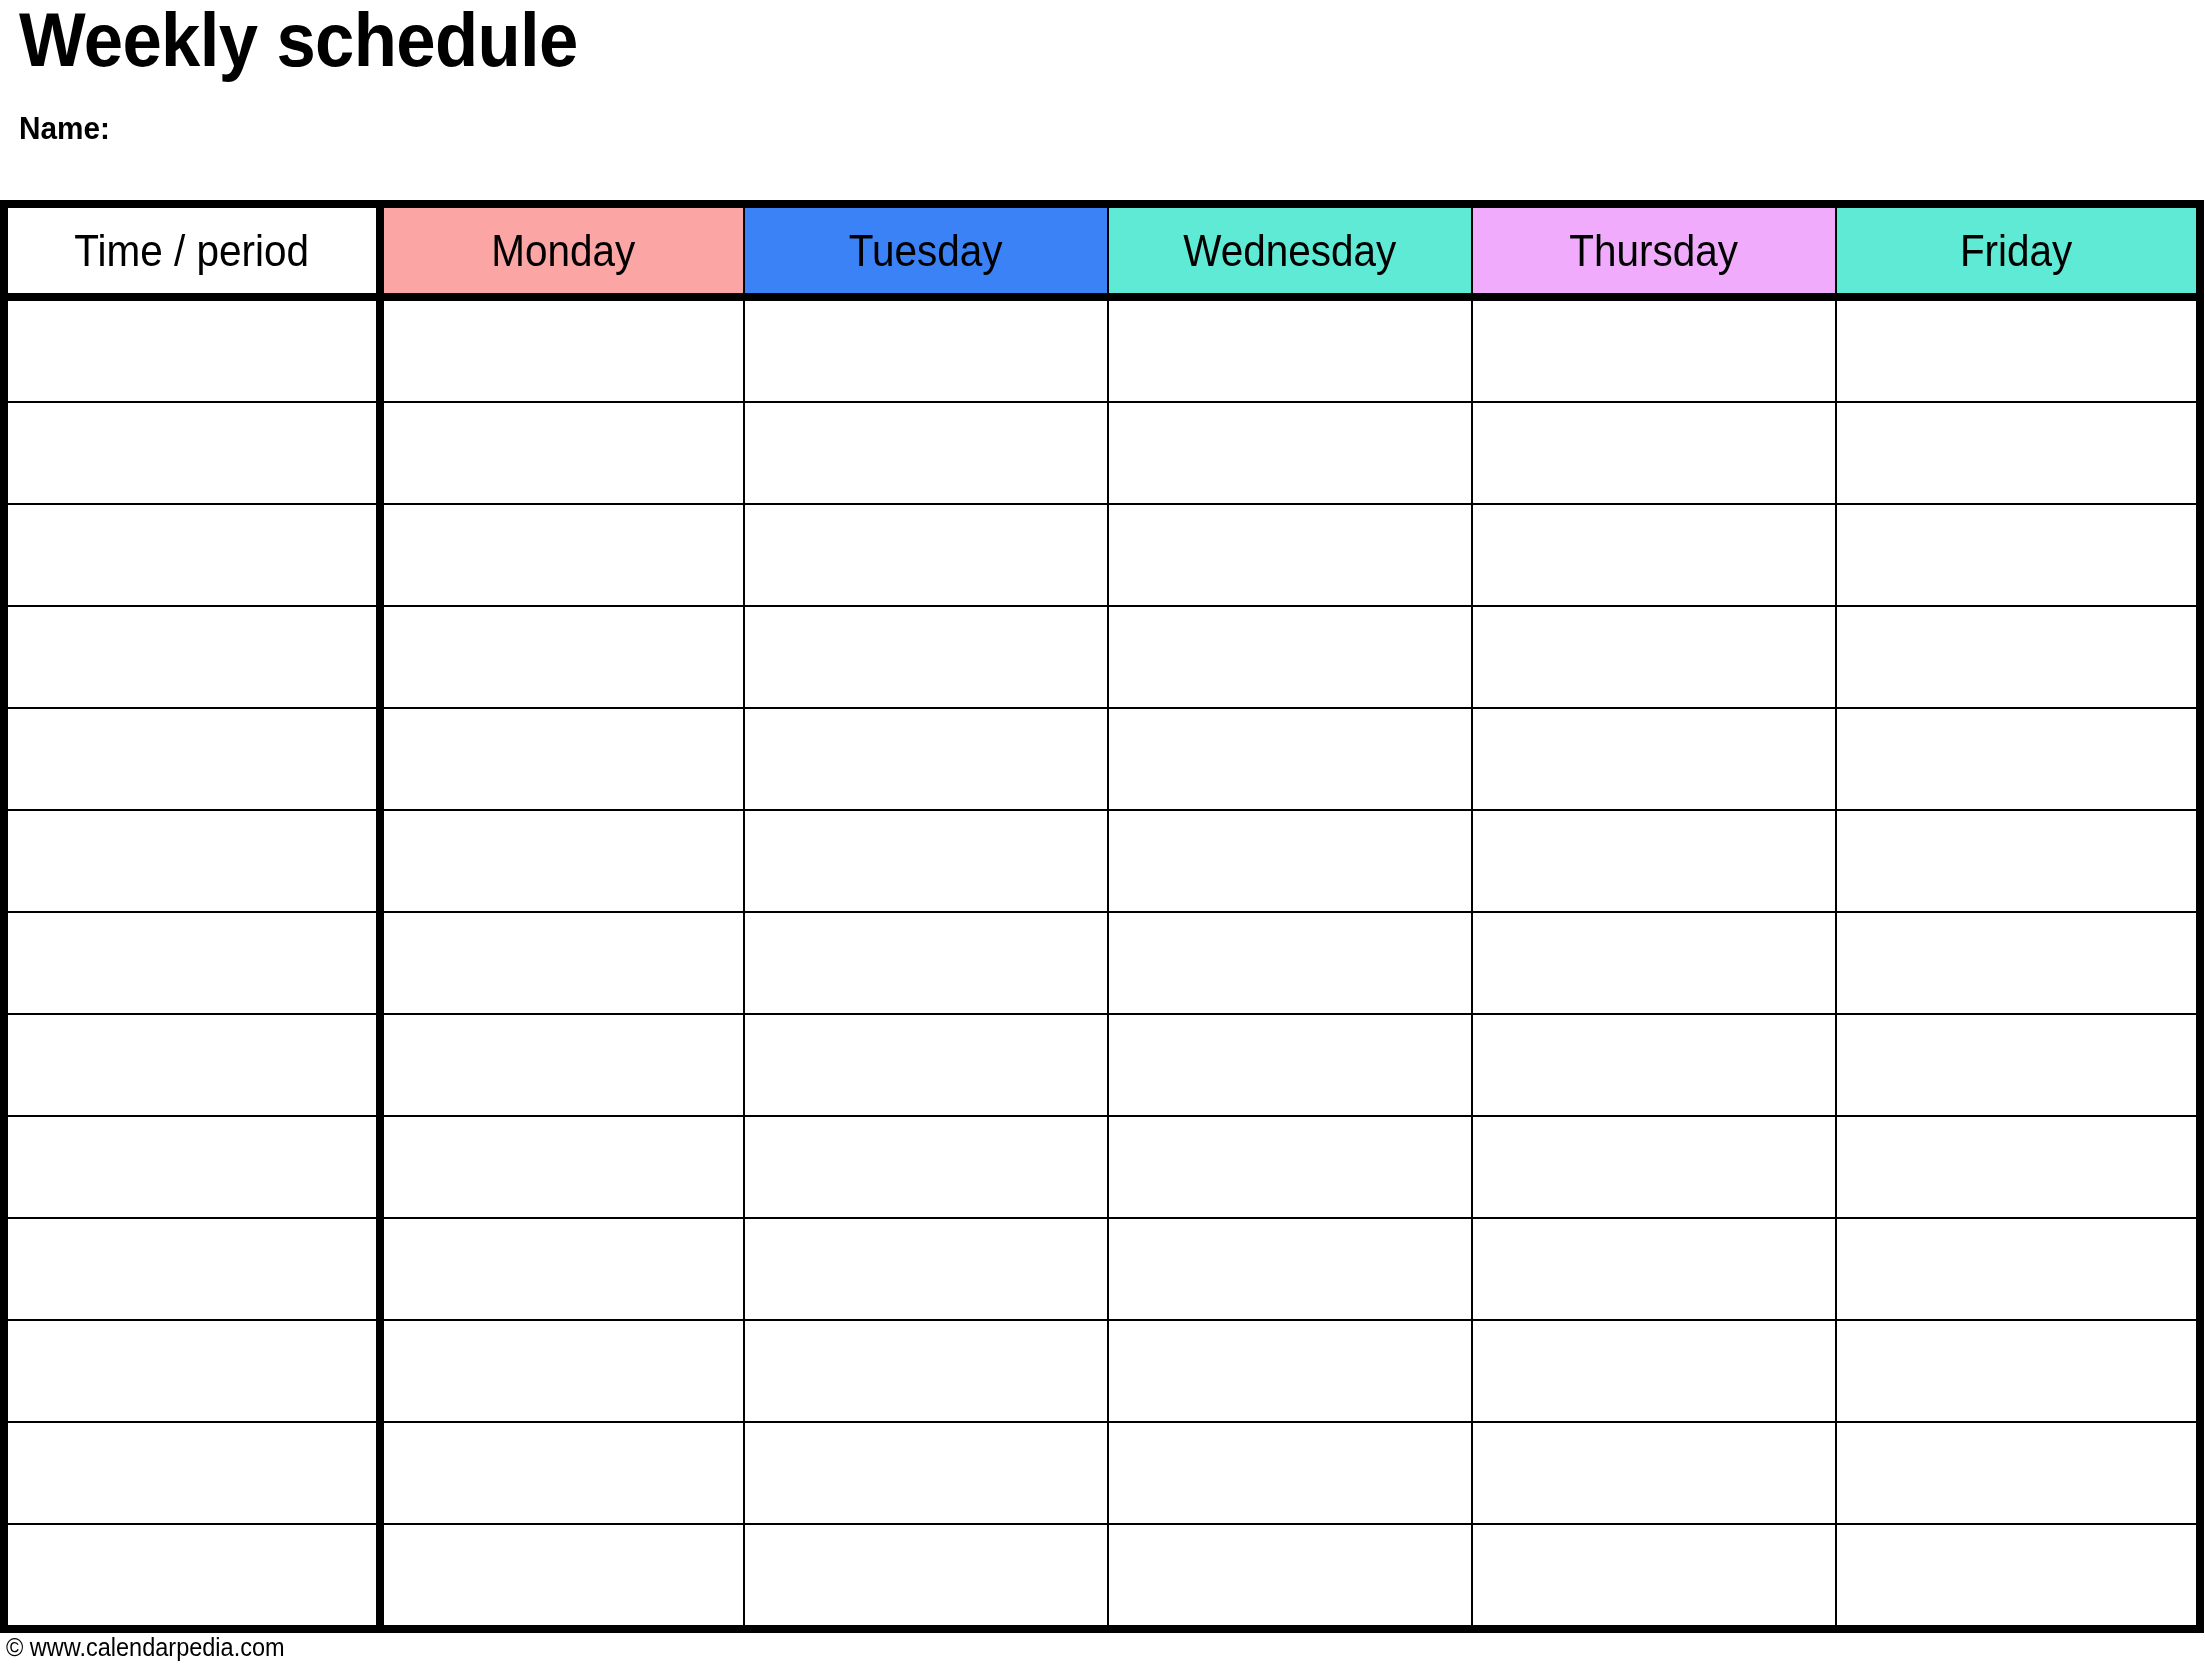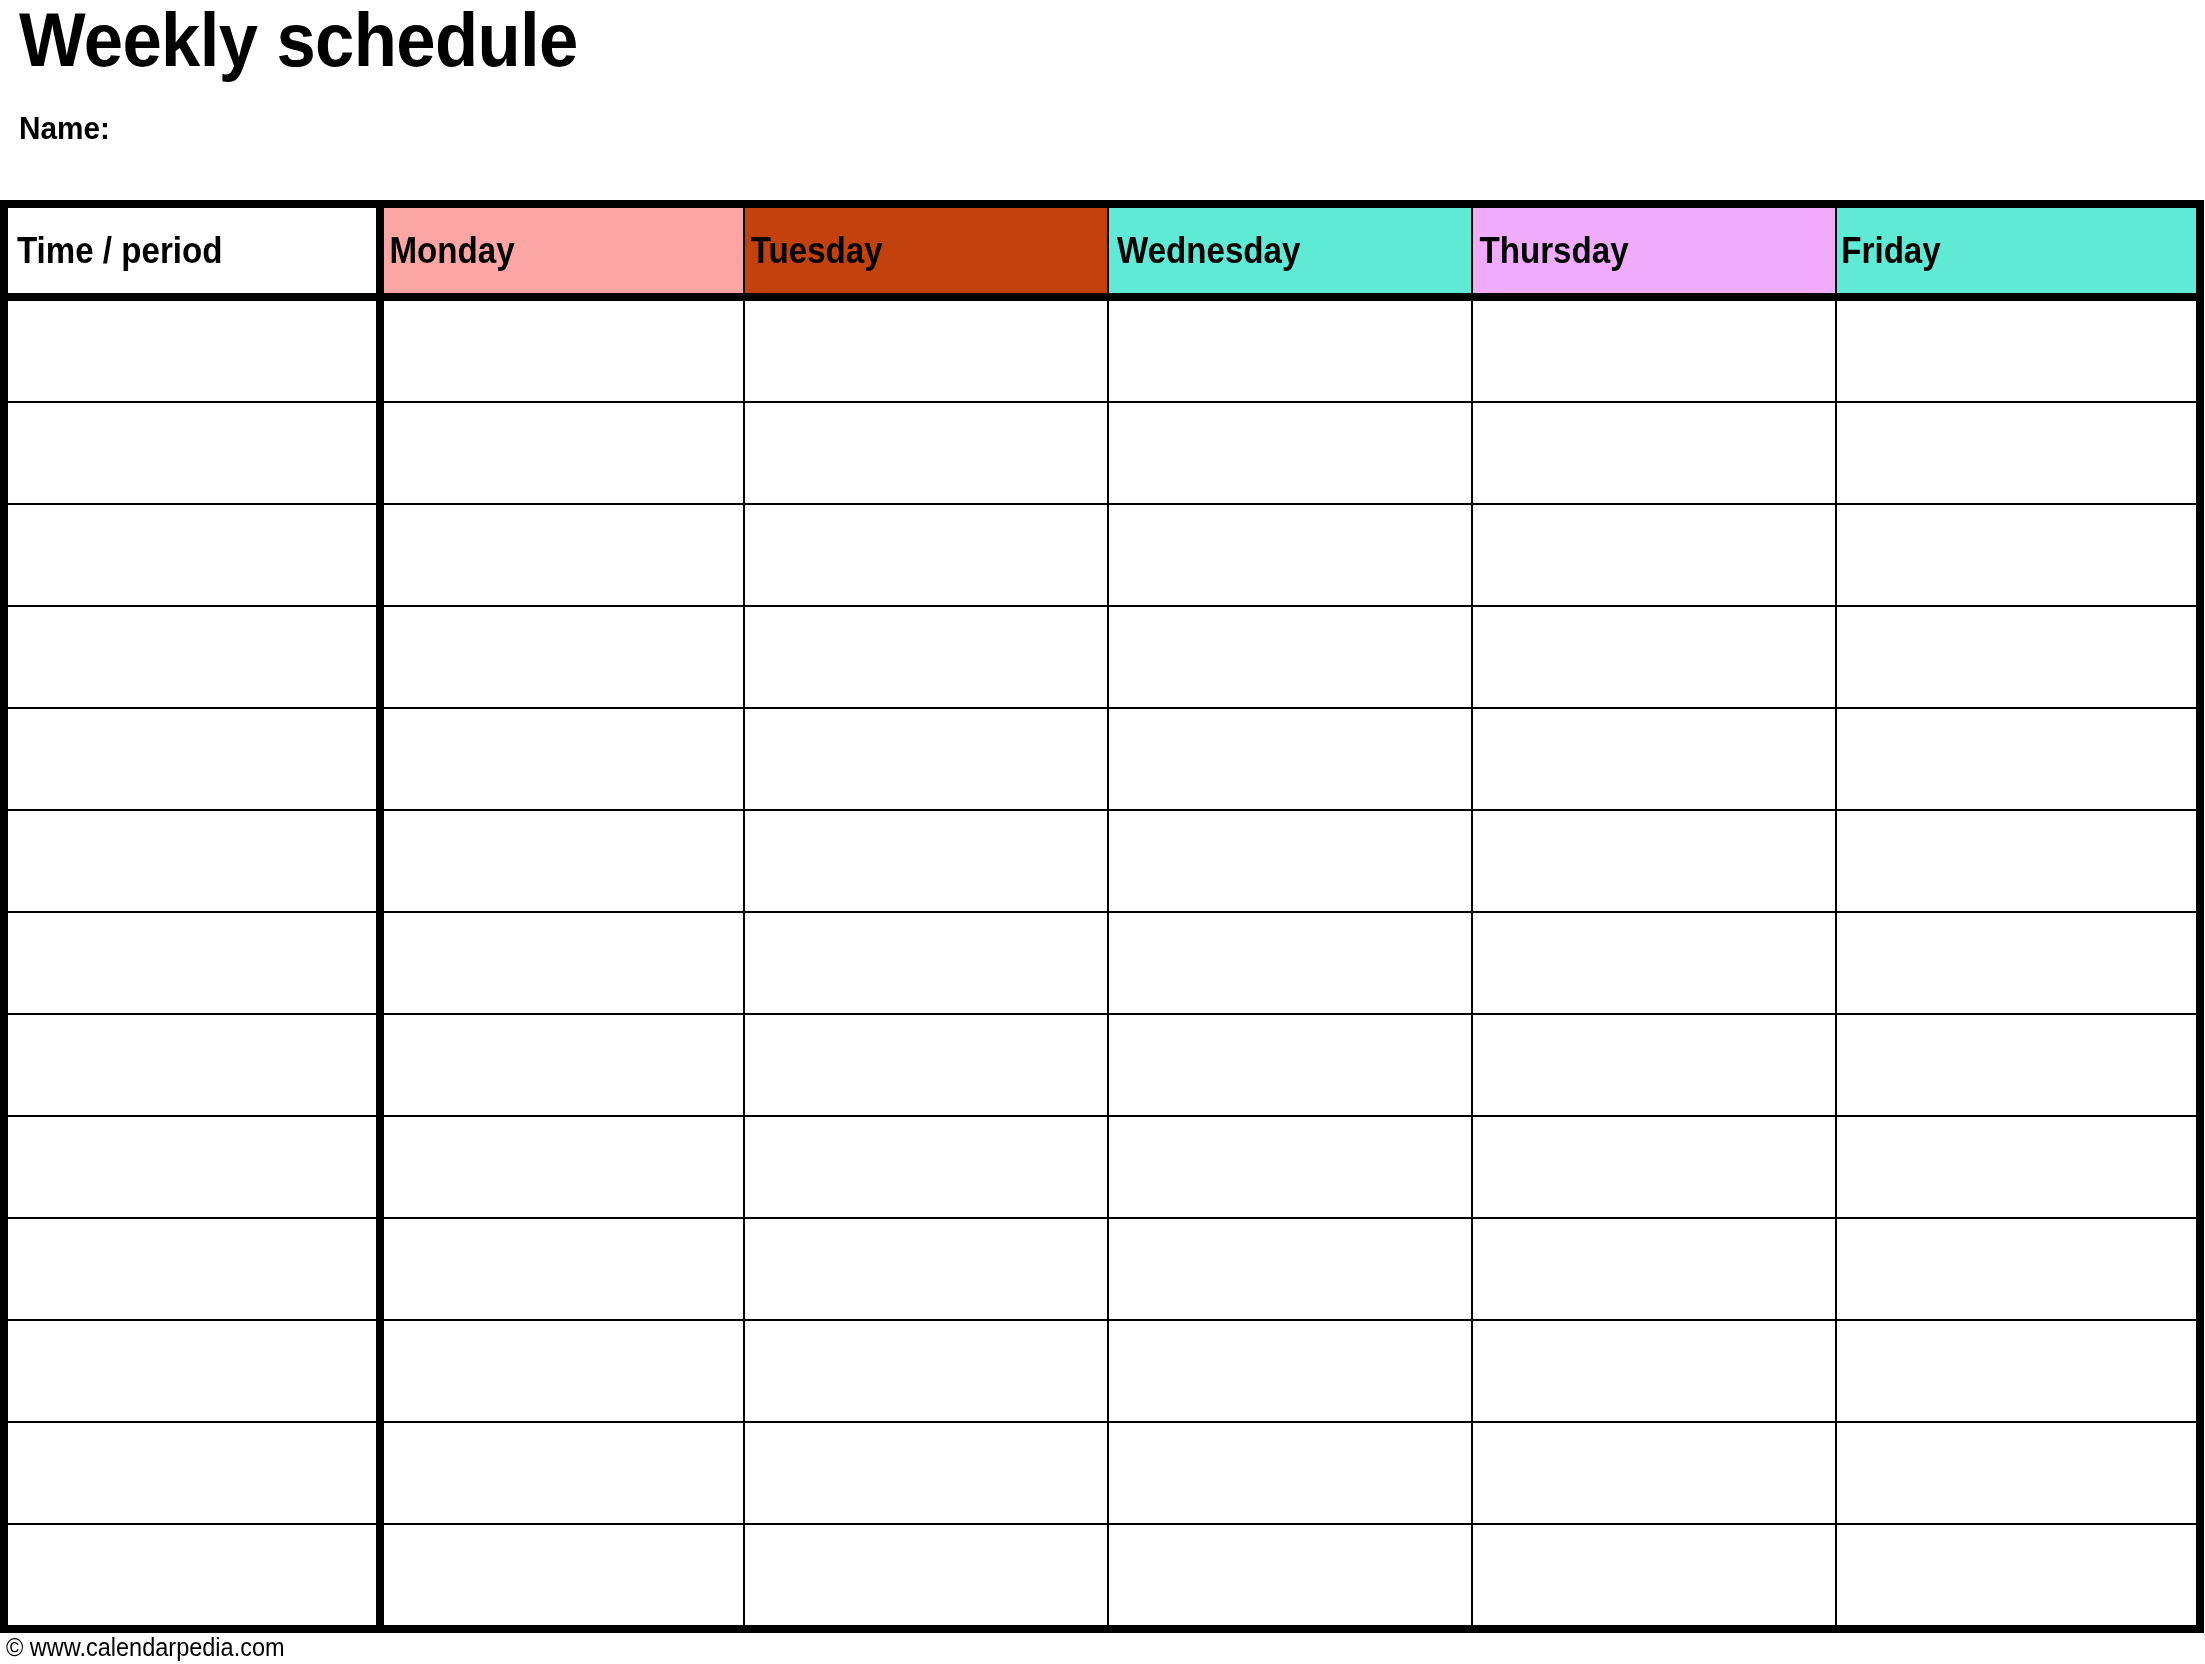--- a/index.html
+++ b/index.html
@@ -88,35 +88,35 @@
   
   table.schedule th.time-head,
   table.schedule td.time-cell {
     border-right: 8px solid #000000;
   }
 
   
   table.schedule thead th {
     height: 85px;
     border-bottom: 8px solid #000000;
-    text-align: left;
+    text-align: center;
     vertical-align: middle;
-    font-size: 36px;
-    font-weight: bold;
+    font-size: 44px;
+    font-weight: normal;
     color: #000000;
     white-space: nowrap;
   }
   table.schedule thead th .hlabel {
     display: inline-block;
     transform: scaleX(0.92);
   }
 
   th.time-head   { background: #ffffff; }
   th.day-mon     { background: #fca5a5; }
-  th.day-tue     { background: #c2410c; }
+  th.day-tue     { background: #3b82f6; }
   th.day-wed     { background: #5eead4; }
   th.day-thu     { background: #f0abfc; }
   th.day-fri     { background: #5eead4; }
 
   
   table.schedule tbody td {
     height: 100px;
     background: #ffffff;
   }
 

